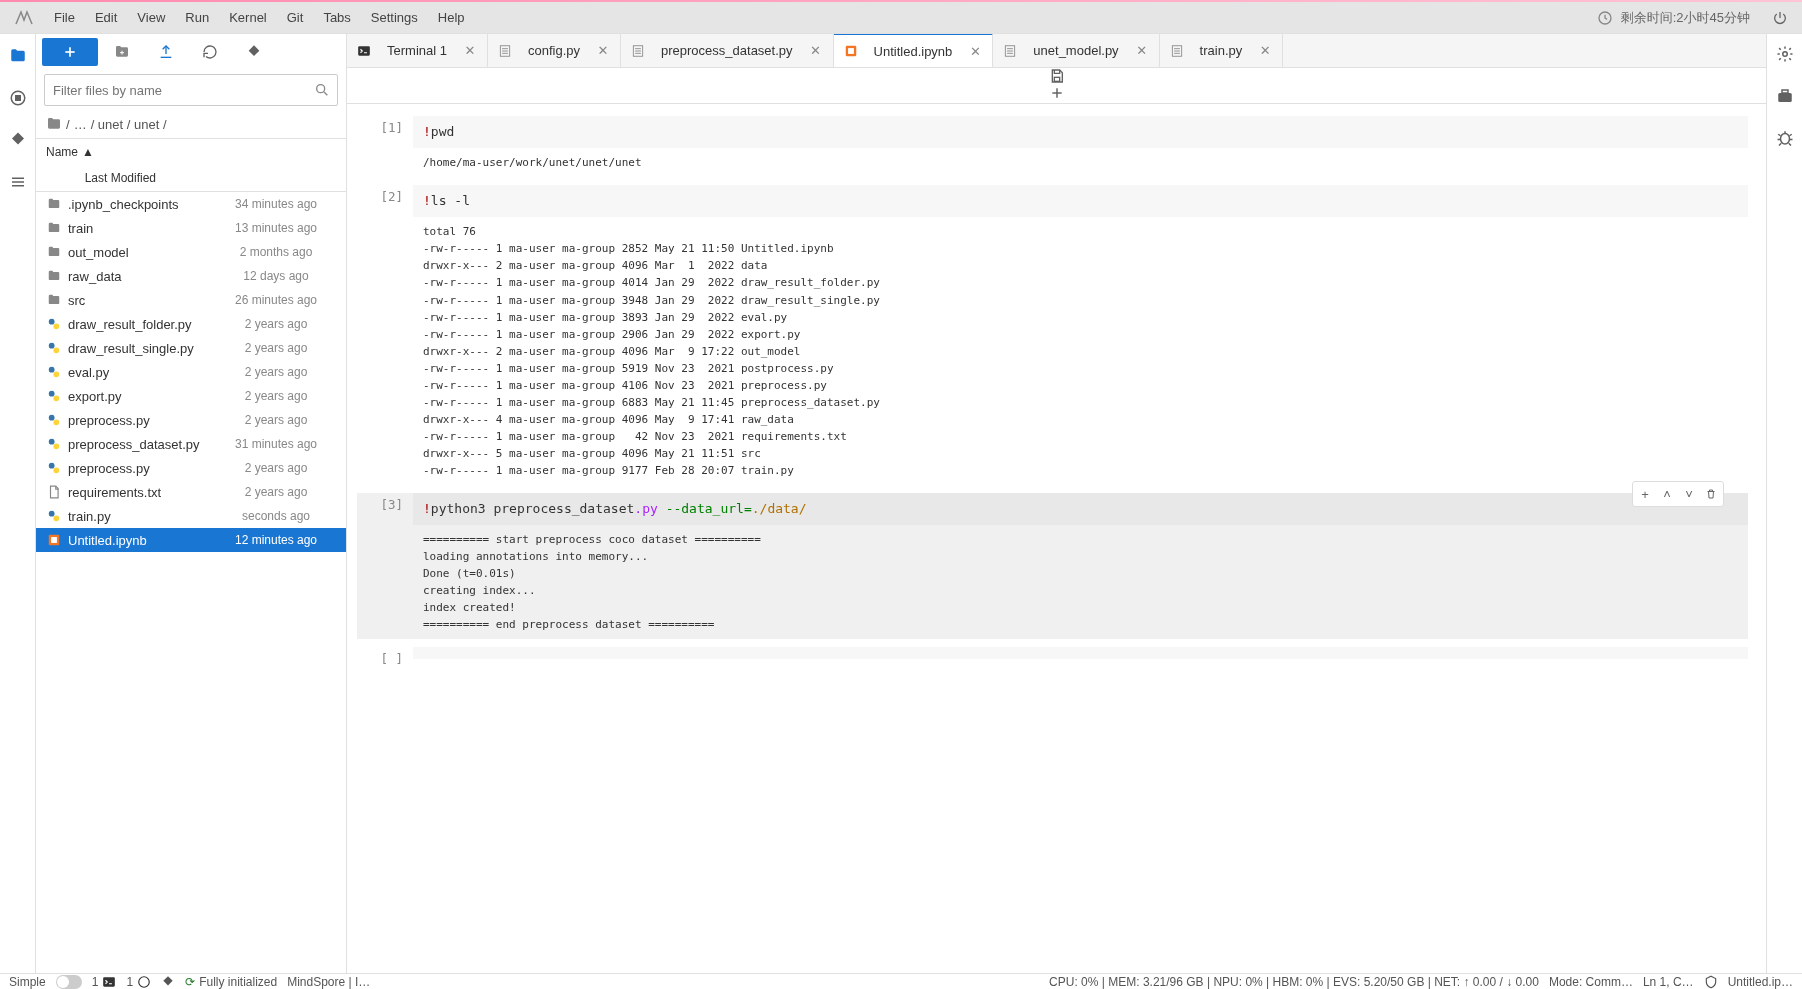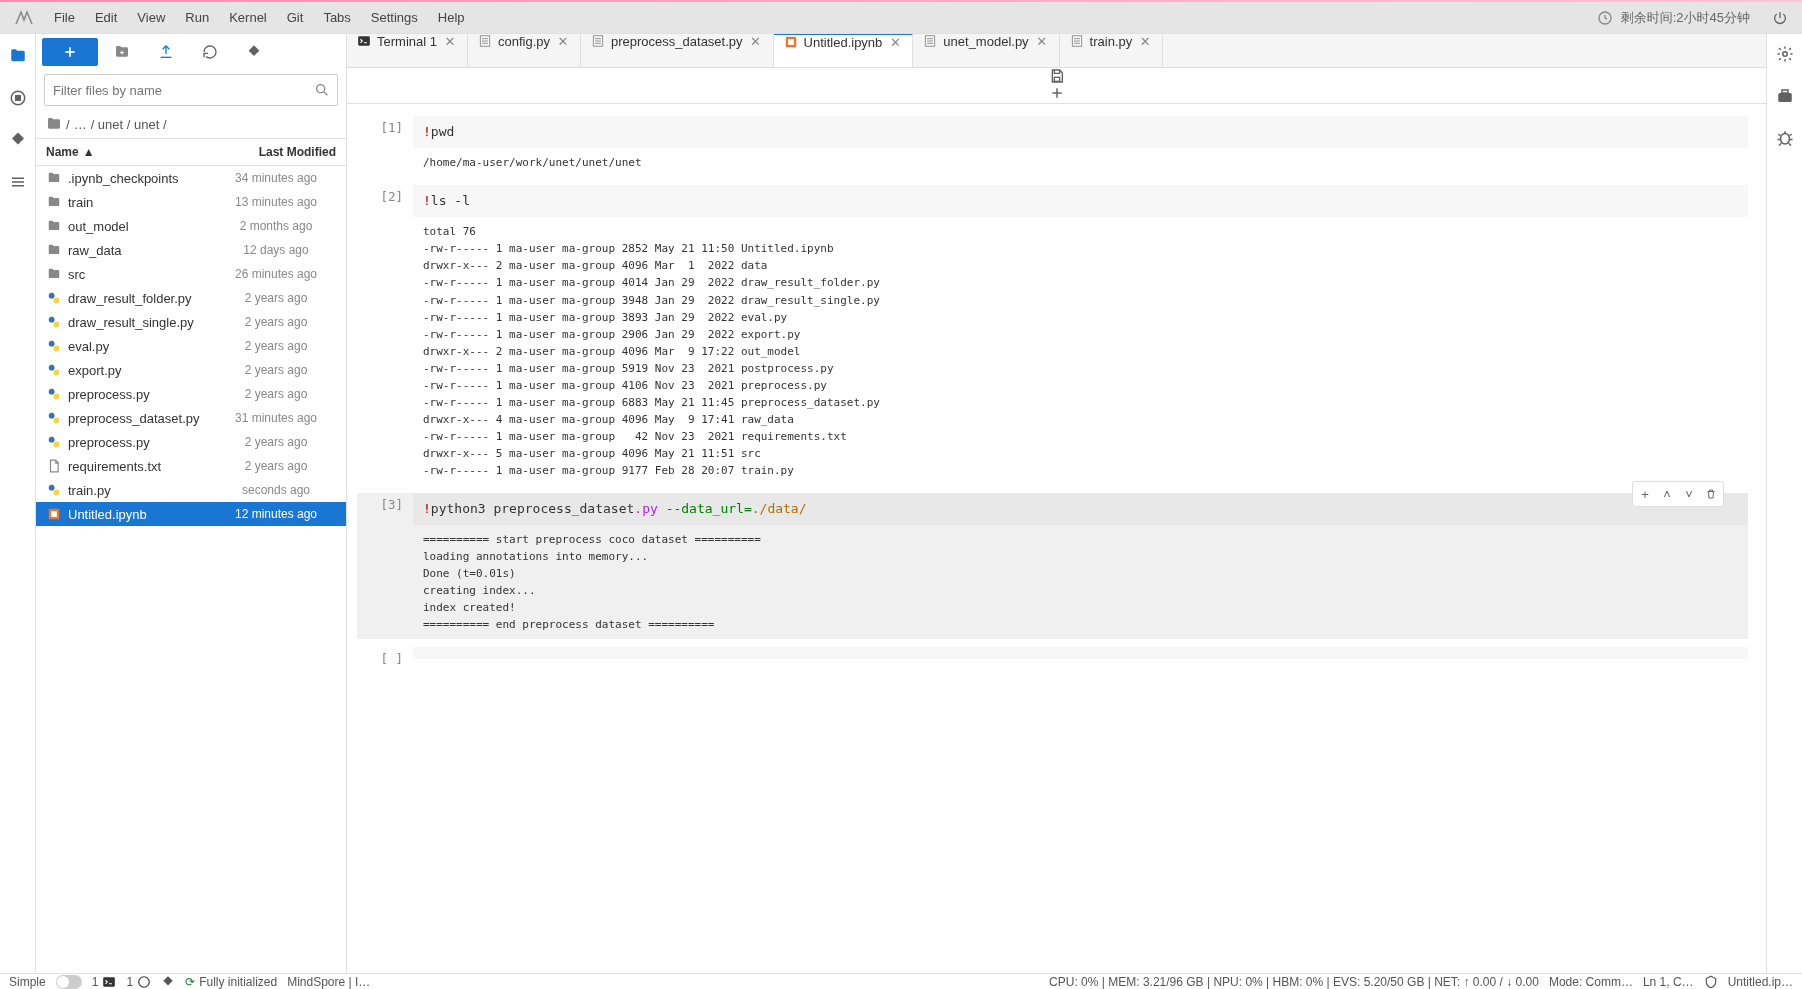--- a/index.html
+++ b/index.html
@@ -14,33 +14,33 @@
 .left-icon-bar .icon { width: 20px; height: 20px; color: #616161; cursor: pointer; display:flex; align-items:center; justify-content:center; }
 .file-browser { width: 311px; background: #fff; border-right: 1px solid #e0e0e0; display: flex; flex-direction: column; }
 .fb-toolbar { display: flex; align-items: center; height: 36px; padding: 4px 6px; gap: 4px; }
 .fb-toolbar .btn { width: 40px; height: 28px; display: flex; align-items: center; justify-content: center; cursor: pointer; border-radius: 2px; }
 .fb-toolbar .btn.primary { background: #1976d2; color: #fff; width: 56px; }
 .fb-filter { padding: 4px 8px; }
 .fb-filter-input { width: 100%; height: 32px; border: 1px solid #ccc; border-radius: 2px; padding: 0 28px 0 8px; font-size: 13px; }
 .fb-filter-wrap { position: relative; }
 .fb-filter-wrap .search-icon { position: absolute; right: 8px; top: 50%; transform: translateY(-50%); color: #888; }
 .fb-breadcrumb { padding: 6px 10px; display: flex; align-items: center; gap: 4px; color: #555; font-size: 13px; }
-.fb-headers { display: flex; border-top: 1px solid #e0e0e0; border-bottom: 1px solid #e0e0e0; font-size: 12px; font-weight: 700; color: #333; }
+.fb-headers { display: flex; border-top: 1px solid #e0e0e0; border-bottom: 1px solid #e0e0e0; font-size: 12px; font-weight: 400; color: #333; flex-direction: column; }
 .fb-headers .col-name { flex: 1; padding: 6px 10px; display:flex; align-items:center; gap:4px; }
 .fb-headers .col-mod { width: 130px; padding: 6px 10px; text-align: right; }
 .fb-list { flex: 1; overflow-y: auto; }
 .fb-row { display: flex; align-items: center; padding: 4px 10px; cursor: pointer; font-size: 13px; }
 .fb-row.selected { background: #1976d2; color: #fff; }
 .fb-row .icon { width: 16px; height: 16px; margin-right: 6px; display:flex; align-items:center; justify-content:center; }
 .fb-row .name { flex: 1; white-space: nowrap; overflow: hidden; text-overflow: ellipsis; }
 .fb-row .mod { width: 120px; text-align: center; color: #888; font-size: 12px; }
 .fb-row.selected .mod { color: #fff; }
 .editor-area { flex: 1; display: flex; flex-direction: column; overflow: hidden; }
 .tabs { display: flex; background: #f5f5f5; border-bottom: 1px solid #e0e0e0; height: 34px; }
-.tab { display: flex; padding: 0 10px; border-right: 1px solid #e0e0e0; background: #f5f5f5; cursor: pointer; gap: 6px; font-size: 13px; min-width: 0; }
+.tab { display: flex; align-items: center; padding: 0 10px; border-right: 1px solid #e0e0e0; background: #f5f5f5; cursor: pointer; gap: 16px; font-size: 13px; min-width: 0; }
 .tab.active { background: #fff; border-top: 2px solid #1976d2; margin-top: -1px; }
 .tab .close { color: #888; width: 14px; height: 14px; display:flex; align-items:center; justify-content:center; }
 .tab .tab-icon { width: 14px; height: 14px; display:flex; align-items:center; justify-content:center; }
 .nb-toolbar { display: flex; align-items: center; height: 36px; padding: 0 8px; border-bottom: 1px solid #e0e0e0; gap: 2px; background:#fff;flex-direction:column; }
 .nb-toolbar .tb-btn { width: 30px; height: 28px; display: flex; align-items: center; justify-content: center; cursor: pointer; color: #616161; }
 .nb-toolbar .divider { width: 1px; height: 20px; background: #e0e0e0; margin: 0 4px; }
 .nb-toolbar select { height: 26px; border: 1px solid #ccc; padding: 0 6px; font-size: 13px; background:#fff; margin-left:4px; }
 .nb-toolbar .right { margin-left: auto; display: flex; align-items: center; gap: 10px; color: #555; font-size: 13px; }
 .nb-content { flex: 1; overflow-y: auto; padding: 12px 18px 40px 10px; background: #fff; }
 .cell { display: flex; margin-bottom: 8px; }

